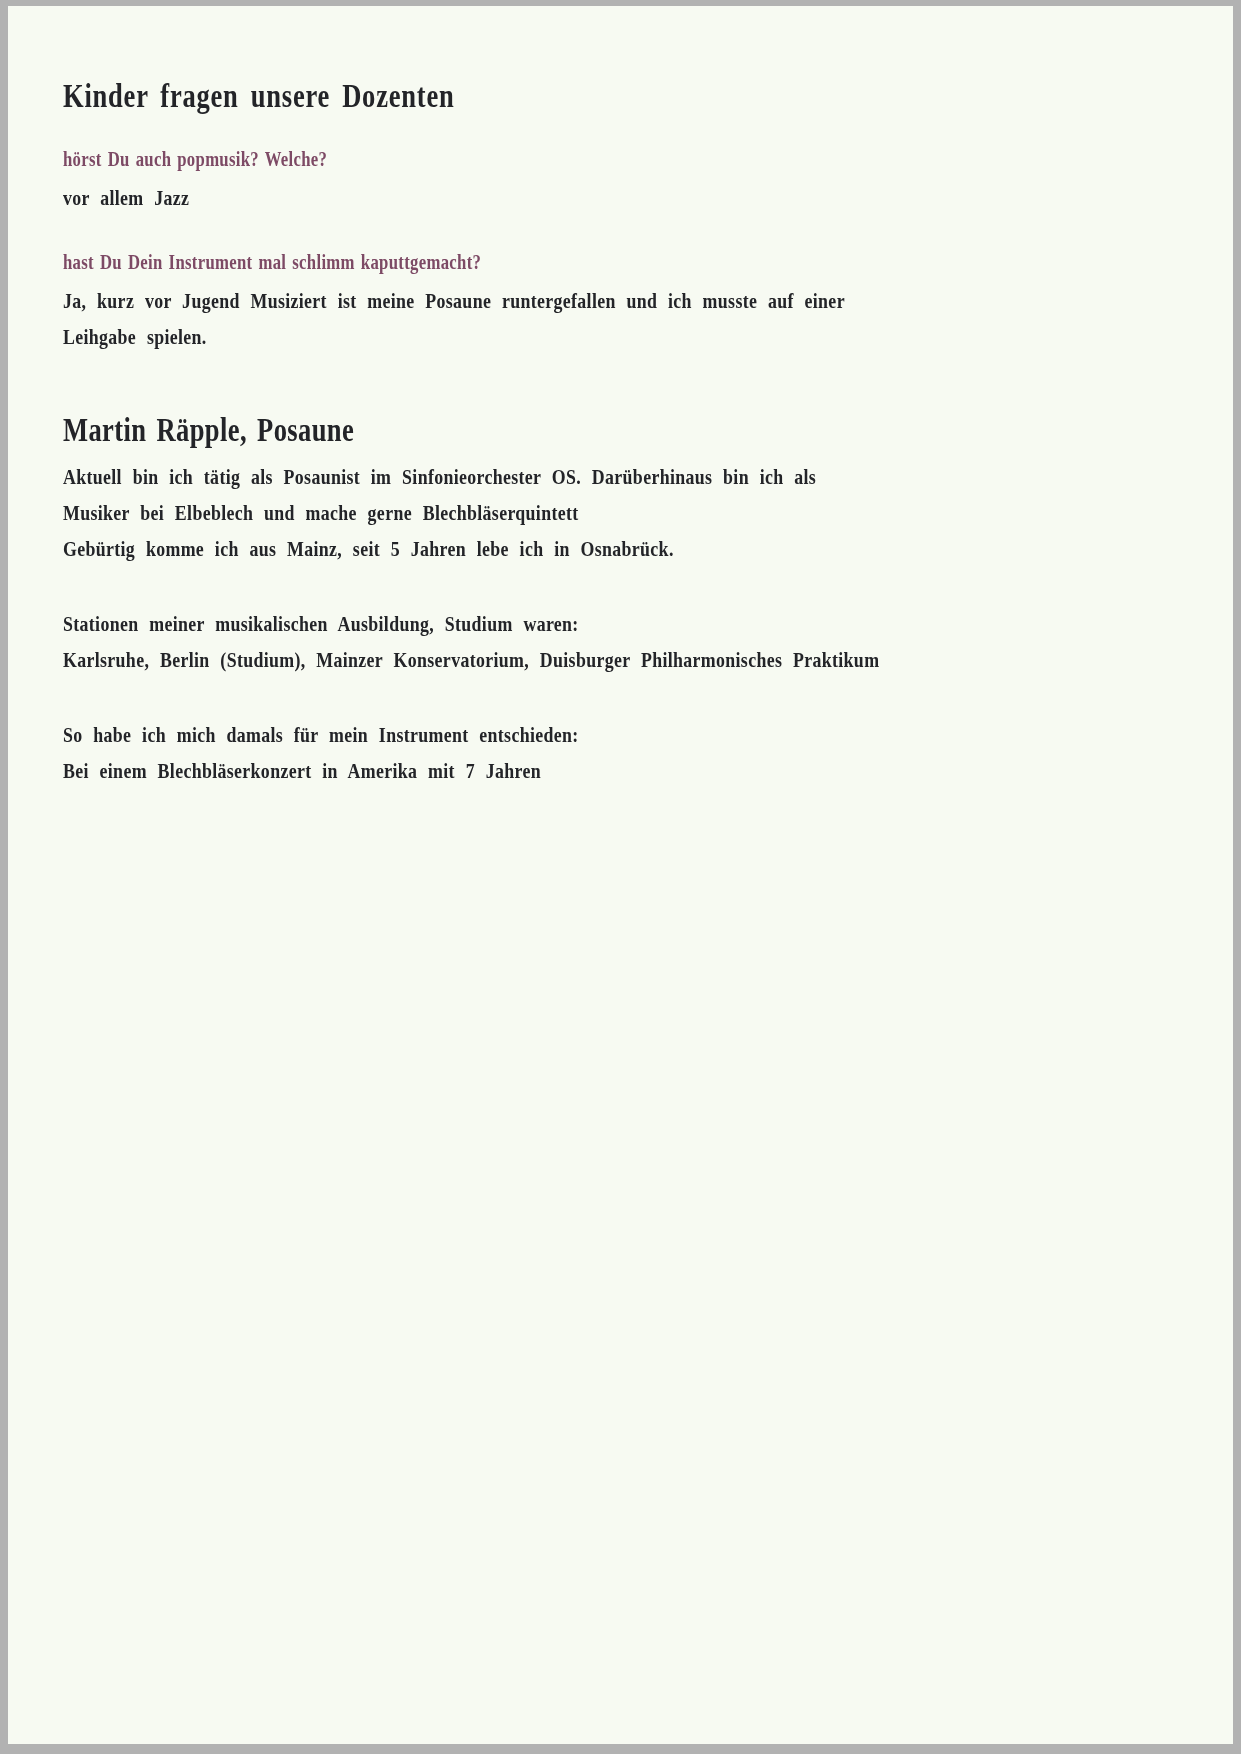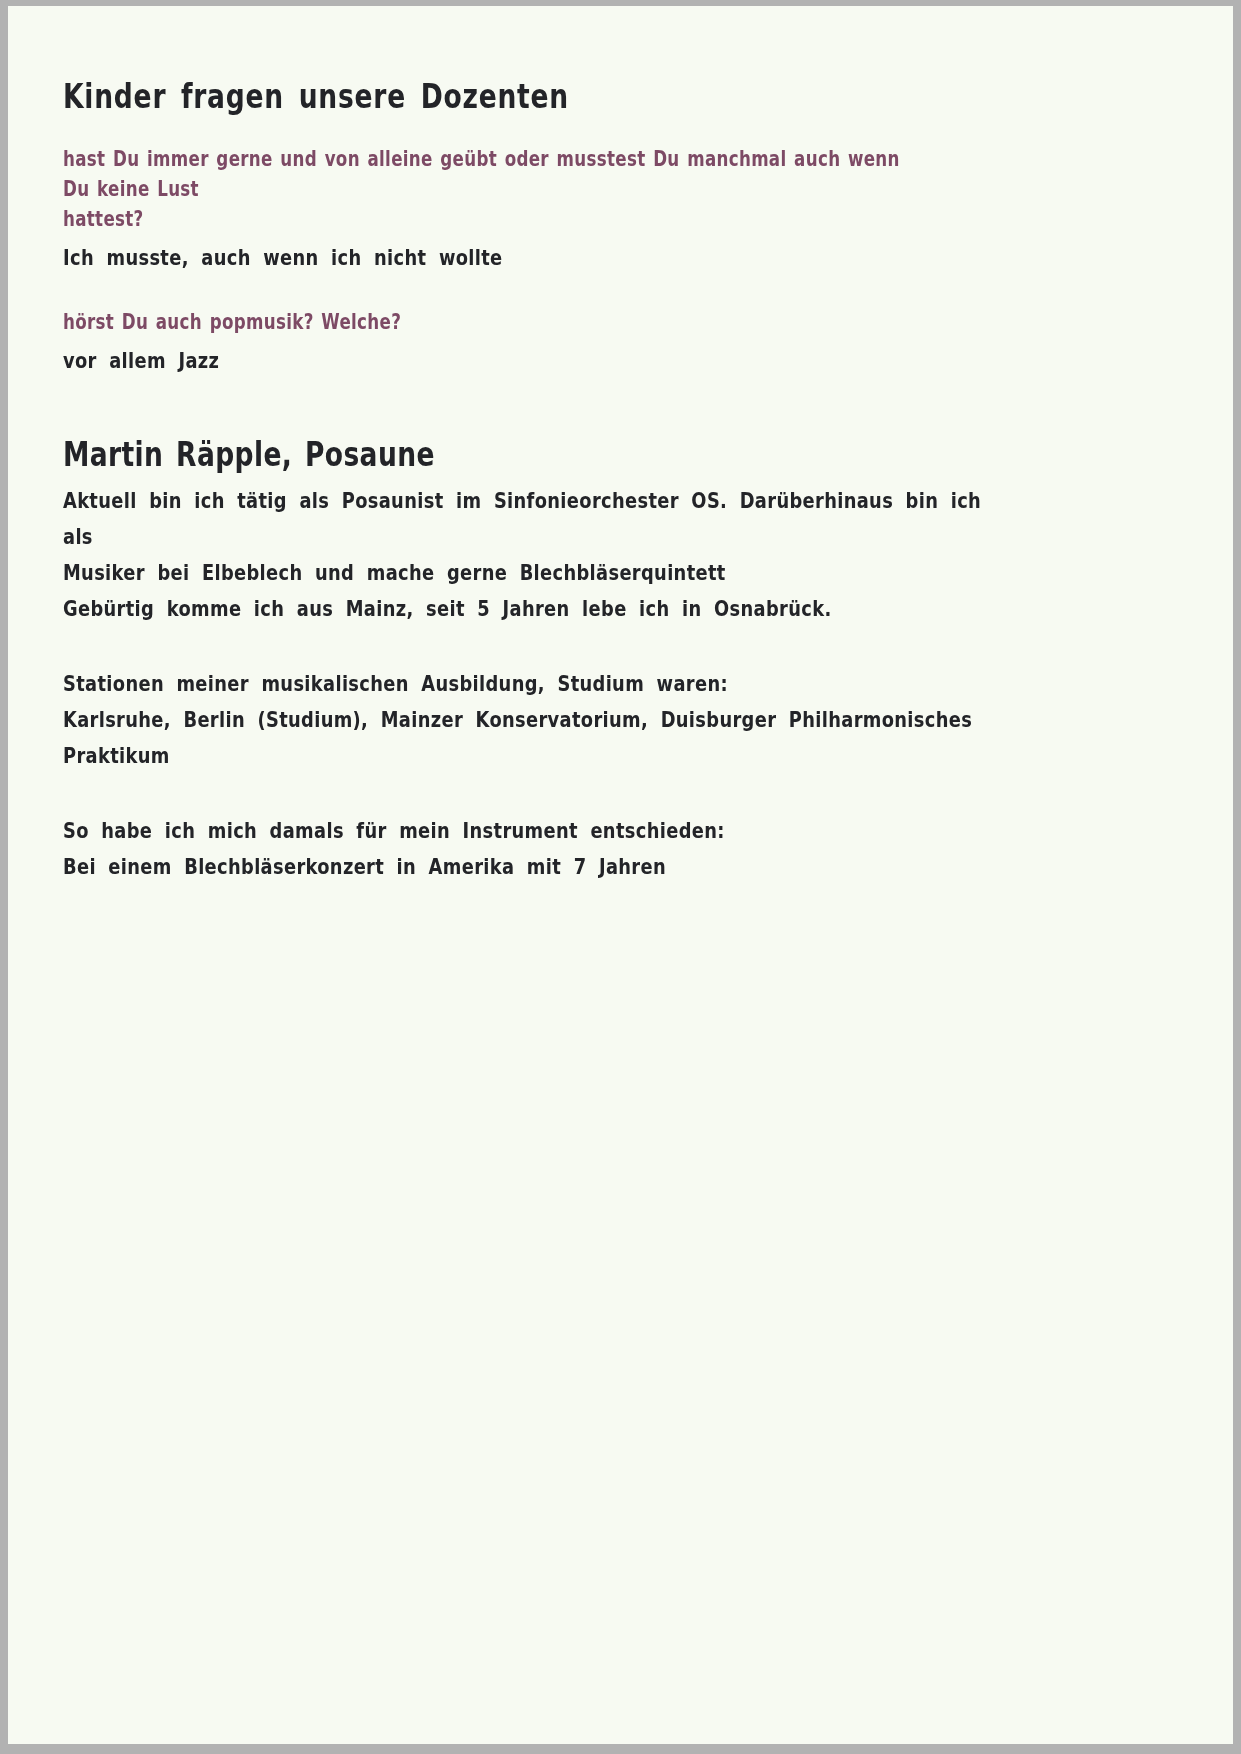--- a/index.html
+++ b/index.html
@@ -13,20 +13,21 @@
     width: 1241px;
     font-family: "DejaVu Sans", sans-serif;
   }
   body { background: #ffffff; }
 
   .page-frame {
     width: 1241px;
     height: 1754px;
     background: var(--frame);
     padding: 6px 8px 10px 8px;
+    font-family: Liberation Serif, serif;
   }
   .page {
     width: 100%;
     height: 100%;
     background: var(--paper);
     padding: 70px 45px 0 55px;
     overflow: hidden;
   }
 
   .doc-title {
@@ -89,27 +90,27 @@
 </head>
 <body>
 
 <div class="page-frame">
   <div class="page">
 
     <h1 class="doc-title">Kinder fragen unsere Dozenten</h1>
 
     <section>
       <div class="qa-item">
-        <div class="question">hast Du immer gerne und von alleine geübt oder musstest Du manchmal auch wenn Du keine Lust
-hattest?</div>
-        <div class="answer">Ich musste, auch wenn ich nicht wollte</div>
+        <div class="question">hörst Du auch popmusik? Welche?</div>
+        <div class="answer">vor allem Jazz</div>
       </div>
       <div class="qa-item">
-        <div class="question">hörst Du auch popmusik? Welche?</div>
-        <div class="answer">vor allem Jazz</div>
+        <div class="question">hast Du Dein Instrument mal schlimm kaputtgemacht?</div>
+        <div class="answer">Ja, kurz vor Jugend Musiziert ist meine Posaune runtergefallen und ich musste auf einer
+Leihgabe spielen.</div>
       </div>
     </section>
 
     <section class="profile-section">
       <h2 class="profile-heading">Martin Räpple, Posaune</h2>
       <div class="body-text profile-paragraph">Aktuell bin ich tätig als Posaunist im Sinfonieorchester OS. Darüberhinaus bin ich als
 Musiker bei Elbeblech und mache gerne Blechbläserquintett
 Gebürtig komme ich aus Mainz, seit 5 Jahren lebe ich in Osnabrück.</div>
       <div class="body-text profile-paragraph">Stationen meiner musikalischen Ausbildung, Studium waren:
 Karlsruhe, Berlin (Studium), Mainzer Konservatorium, Duisburger Philharmonisches Praktikum</div>

